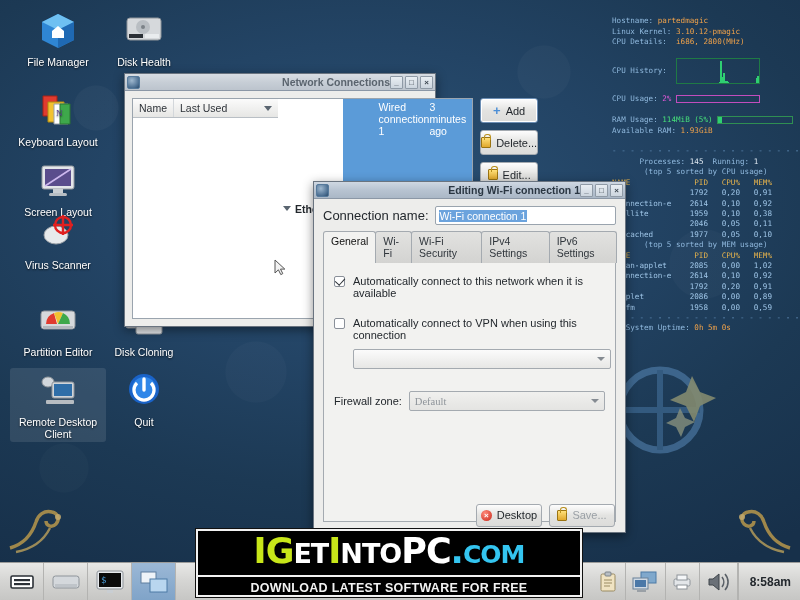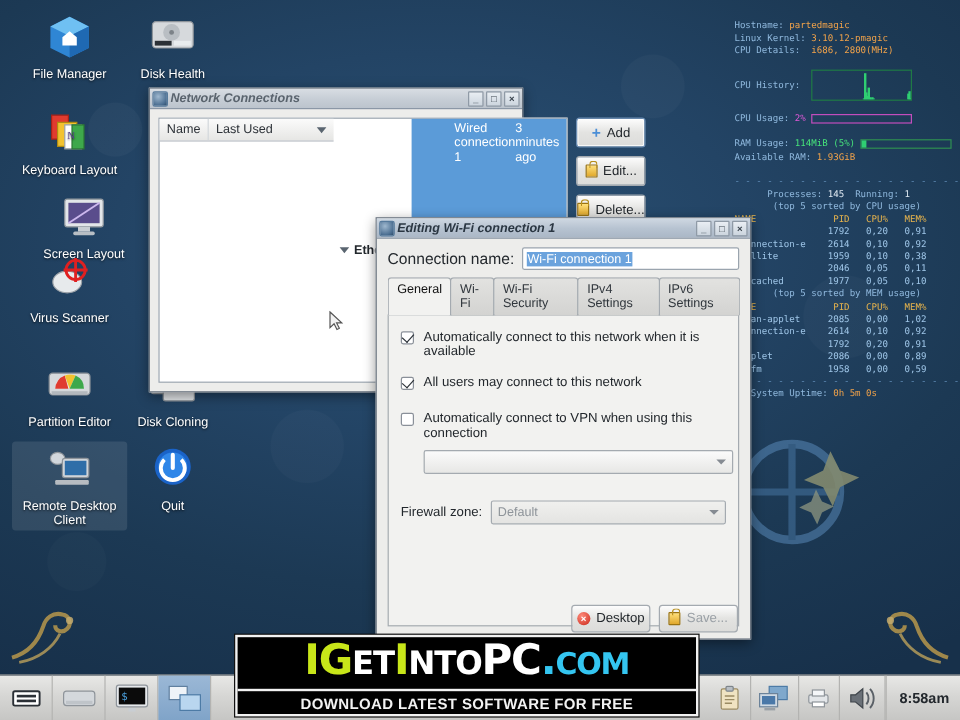--- a/index.html
+++ b/index.html
@@ -71,21 +71,21 @@
     background: linear-gradient(#cfd8e2, #b7c3d1 52%, #aab7c6);
     border-bottom: 1px solid #8b97a6;
     font-size: 10.5px; font-weight: bold; color: #2a3642;
   }
   .titlebar.inactive { background: linear-gradient(#d8dde3,#c7ced6 52%, #bcc4cd); color:#5a646e; }
   .titlebar .tb-icon {
     width: 13px; height: 13px; margin-right: 2px; border-radius: 2px; flex: 0 0 auto;
     background: radial-gradient(circle at 35% 32%, #9fb8cf, #4b6e91 70%, #2d4a68);
     border: 1px solid #567a9c;
   }
-  .titlebar .tb-title { flex: 1; text-align: left; overflow: hidden; white-space: nowrap; font-style: italic; }
+  .titlebar .tb-title { flex: 1; text-align: right; overflow: hidden; white-space: nowrap; }
   .tb-btns { display: flex; gap: 2px; flex: 0 0 auto; }
   .tb-btn {
     width: 13px; height: 13px; font-size: 8px; line-height: 11px; text-align: center;
     background: linear-gradient(#e9eef3,#ccd5de); border: 1px solid #8f9aa6;
     color: #3b454f; border-radius: 1px;
   }
   .tb-btn.close { background: linear-gradient(#e9eef3,#ccd5de); }
 
   
   #net-win { left: 124px; top: 73px; width: 312px; height: 254px; }
@@ -138,21 +138,21 @@
         position:relative; flex:0 0 auto; margin-top:1px; }
   .cb.on::after {
     content:""; position:absolute; left:2px; top:-1px; width:5px; height:8px;
     border:solid #2c3238; border-width:0 1.6px 1.6px 0; transform: rotate(42deg);
   }
   .combo {
     height: 20px; background: linear-gradient(#fbfbfb,#e7e7e5); border:1px solid #a4aab0;
     border-radius:2px; display:flex; align-items:center; padding: 0 5px; font-size:10.5px; color:#8e949a;
   }
   .combo .arrow { margin-left:auto; width:0;height:0;border-left:4px solid transparent;border-right:4px solid transparent;border-top:4px solid #858b92; }
-  .combo.dim { background: linear-gradient(#f0f0ee,#e4e4e2); }
+  .combo.dim { background: linear-gradient(#f0f0ee,#e4e4e2); font-family: Liberation Serif, serif; }
   .dlg-foot { position:absolute; left:0; right:0; bottom:0; height: 34px;
               display:flex; justify-content:flex-end; align-items:center; gap:7px; padding: 0 10px; }
   .xred { width:11px;height:11px;border-radius:50%;background:radial-gradient(circle at 35% 30%,#ff8a7a,#c9271a);
           color:#fff;font-size:8px;line-height:11px;text-align:center;font-weight:bold;}
 
   
   #cursor { position:absolute; left:274px; top:259px; width:12px; height:17px; }
 
   
   #taskbar {
@@ -245,21 +245,21 @@
     <div class="desk-icon" style="left:96px;top:88px">
       <div class="glyph">
         <svg width="44" height="44" viewBox="0 0 44 44">
           <rect x="9" y="9" width="26" height="22" rx="2" fill="#cfd4d9" stroke="#8e949a"></rect>
           <rect x="12" y="12" width="20" height="14" fill="#3a5e80"></rect>
         </svg>
       </div>
       <span>System</span>
     </div>
 
-    <div class="desk-icon" style="left:22px;top:158px">
+    <div class="desk-icon" style="left:10px;top:158px">
       <div class="glyph">
         <svg width="44" height="44" viewBox="0 0 44 44">
           <rect x="6" y="8" width="32" height="23" rx="2" fill="#e3e6e9" stroke="#949aa0"></rect>
           <rect x="9" y="11" width="26" height="17" fill="#5a4d8c"></rect>
           <path d="M9 28 L35 11" stroke="#cdb8ee" stroke-width="1.6"></path>
           <rect x="17" y="31" width="10" height="4" fill="#c9ced3"></rect>
           <rect x="13" y="35" width="18" height="3" rx="1.5" fill="#b8bec4"></rect>
         </svg>
       </div>
       <span>Screen Layout</span>
@@ -403,25 +403,25 @@
           <span>3 minutes ago</span>
         </div>
       </div>
       <div class="btncol">
         <div class="gbtn prime">
           <span class="plus">+</span>
           <span>Add</span>
         </div>
         <div class="gbtn">
           <span class="lock"></span>
-          <span>Edit...</span>
+          <span>Delete...</span>
         </div>
         <div class="gbtn">
           <span class="lock"></span>
-          <span>Delete...</span>
+          <span>Edit...</span>
         </div>
       </div>
     </div>
   </div>
 
   <svg id="cursor" viewBox="0 0 12 17">
     <path d="M1 1 L1 14 L4.4 10.8 L6.8 15.6 L8.8 14.6 L6.5 10.1 L10.8 10.1 Z" fill="#f2f2f2" stroke="#555" stroke-width="1"></path>
   </svg>
 
   <div class="win" id="wifi-win">
@@ -448,24 +448,20 @@
       <div class="tab">Wi-Fi Security</div>
       <div class="tab">IPv4 Settings</div>
       <div class="tab">IPv6 Settings</div>
     </div>
 
     <div class="tabpane">
       <div class="cbrow">
         <span class="cb on"></span>
         <span>Automatically connect to this network when it is available</span>
       </div>
-      <div class="cbrow">
-        <span class="cb on"></span>
-        <span>All users may connect to this network</span>
-      </div>
       <div class="cbrow" style="margin-top:18px;margin-bottom:8px">
         <span class="cb"></span>
         <span>Automatically connect to VPN when using this connection</span>
       </div>
       <div class="combo" style="margin:0 0 0 19px;width:258px">
         <span></span>
         <span class="arrow"></span>
       </div>
       <div style="display:flex;align-items:center;gap:7px;margin-top:22px">
         <span>Firewall zone:</span>

